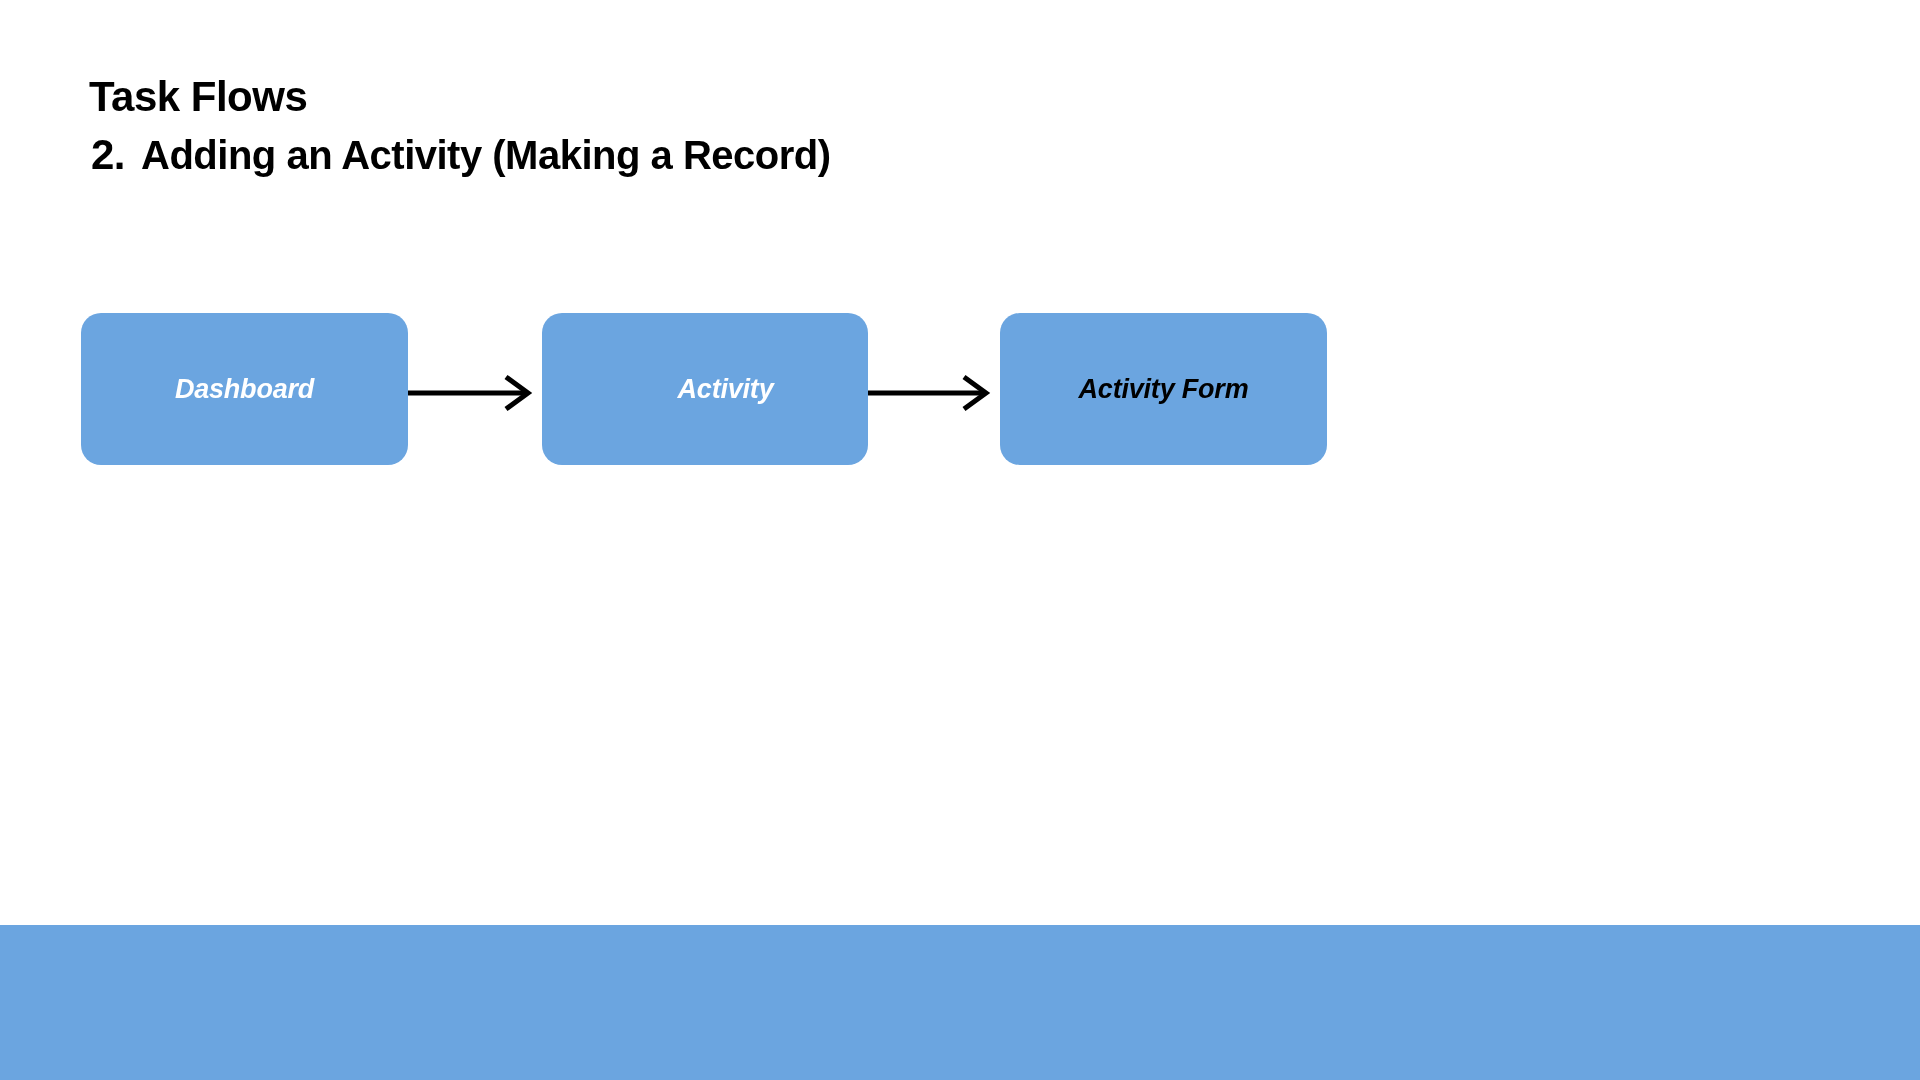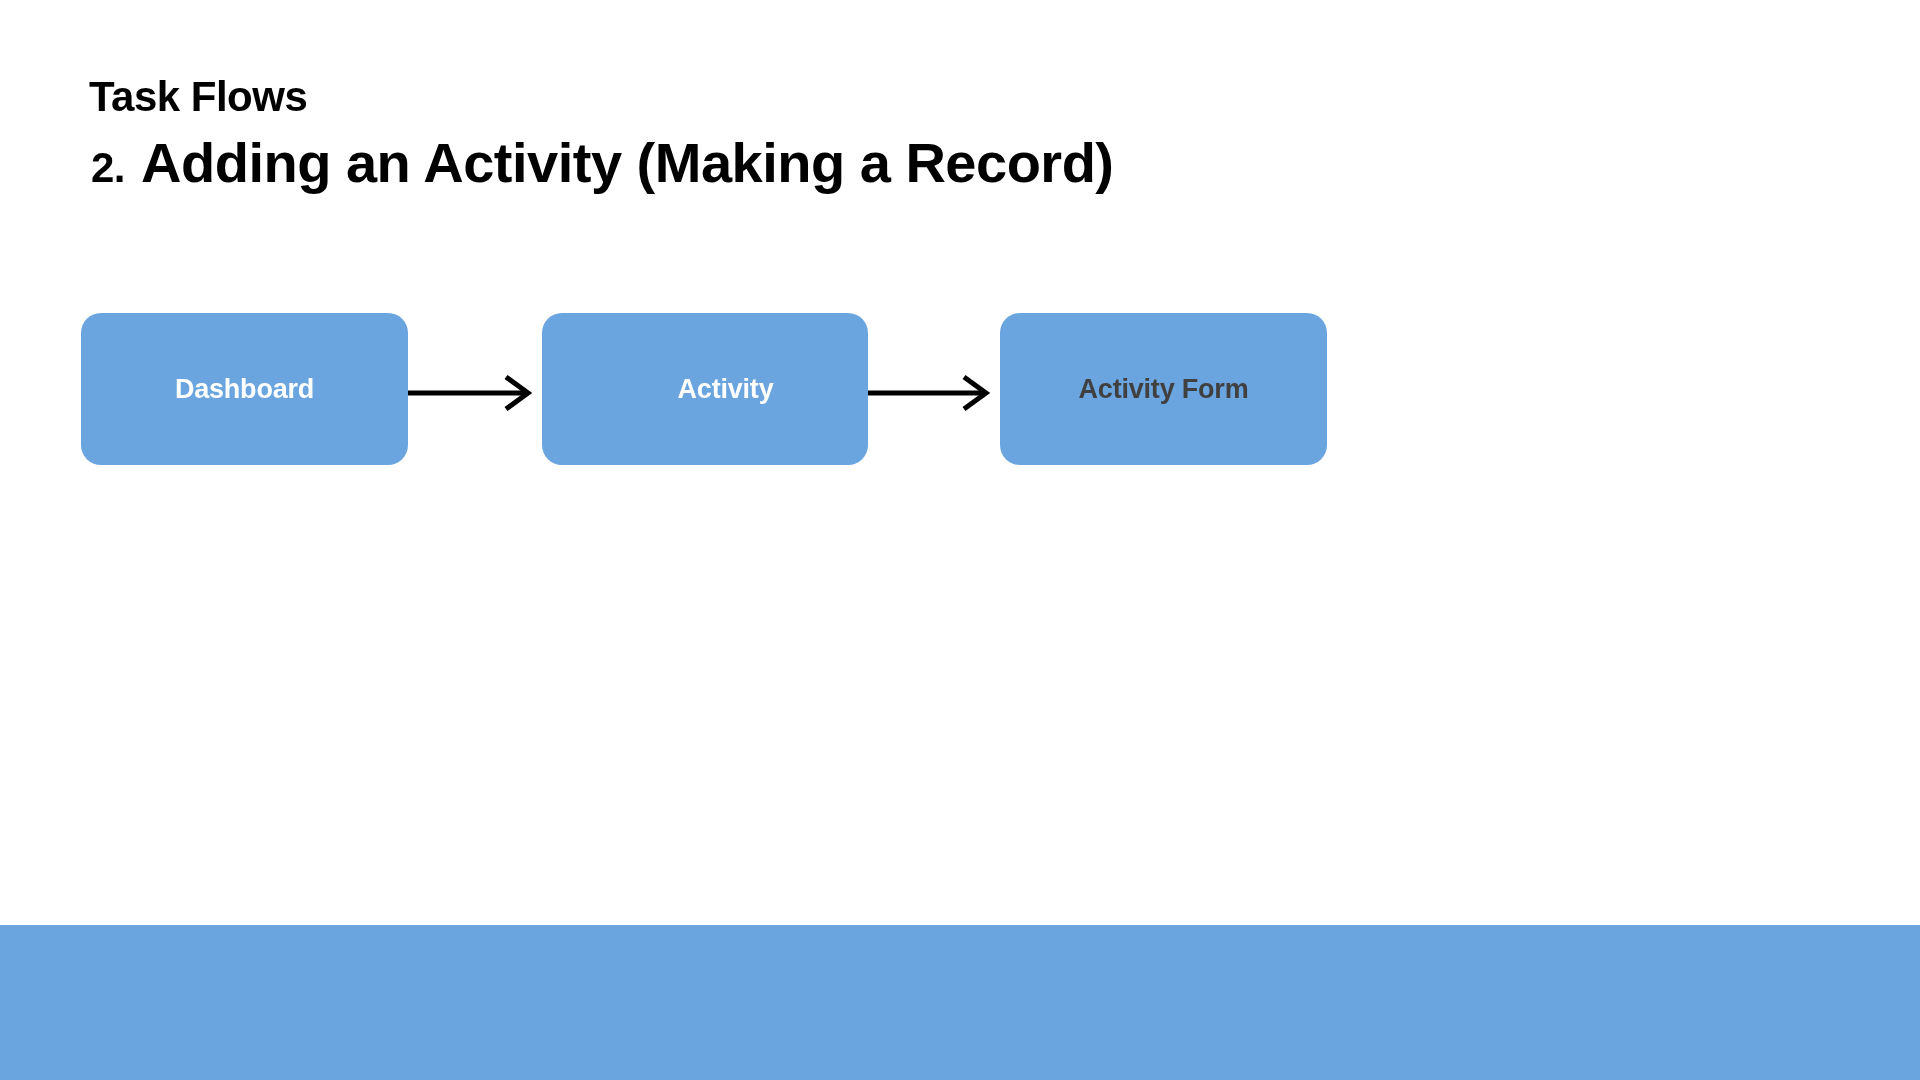--- a/index.html
+++ b/index.html
@@ -52,36 +52,37 @@
   .subtitle-number {
     font-size: 42px;
     font-weight: 700;
     color: #000000;
     letter-spacing: -0.5px;
     line-height: 1.10;
     margin-right: 16px;
     white-space: nowrap;
   }
   .slide-subtitle {
-    font-size: 56px;
+    font-size: 40px;
     font-weight: 700;
     color: #000000;
     letter-spacing: -0.5px;
     line-height: 1.10;
     margin: 0;
     white-space: nowrap;
   }
 
   
   #flow-diagram {
     position: absolute;
     left: 0;
     top: 0;
     width: 1920px;
     height: 948px;
+    font-style: italic;
   }
   .flow-node {
     position: absolute;
     top: 313px;
     height: 152px;
     border-radius: 20px;
     display: flex;
     align-items: center;
     justify-content: center;
     box-sizing: border-box;
@@ -147,20 +148,20 @@
     </div>
 
     <div class="flow-arrow" id="arrow-1">
       <svg viewBox="0 0 132 42" preserveAspectRatio="none">
         <line x1="0" y1="21" x2="116" y2="21" stroke="#000000" stroke-width="5"></line>
         <polyline points="96,5 118,21 96,37" fill="none" stroke="#000000" stroke-width="5" stroke-linecap="butt" stroke-linejoin="miter"></polyline>
       </svg>
     </div>
 
     <div class="flow-node" id="node-2" style="background: rgb(107, 165, 224);">
-      <span class="flow-node-label" style="color: #404040;">Activity Form</span>
+      <span class="flow-node-label" style="color: #000000;">Activity Form</span>
     </div>
 
   </div>
 
   <div id="bottom-band" style="background: rgb(107, 165, 224);"></div>
 
 </div>
 
 </body></html>

